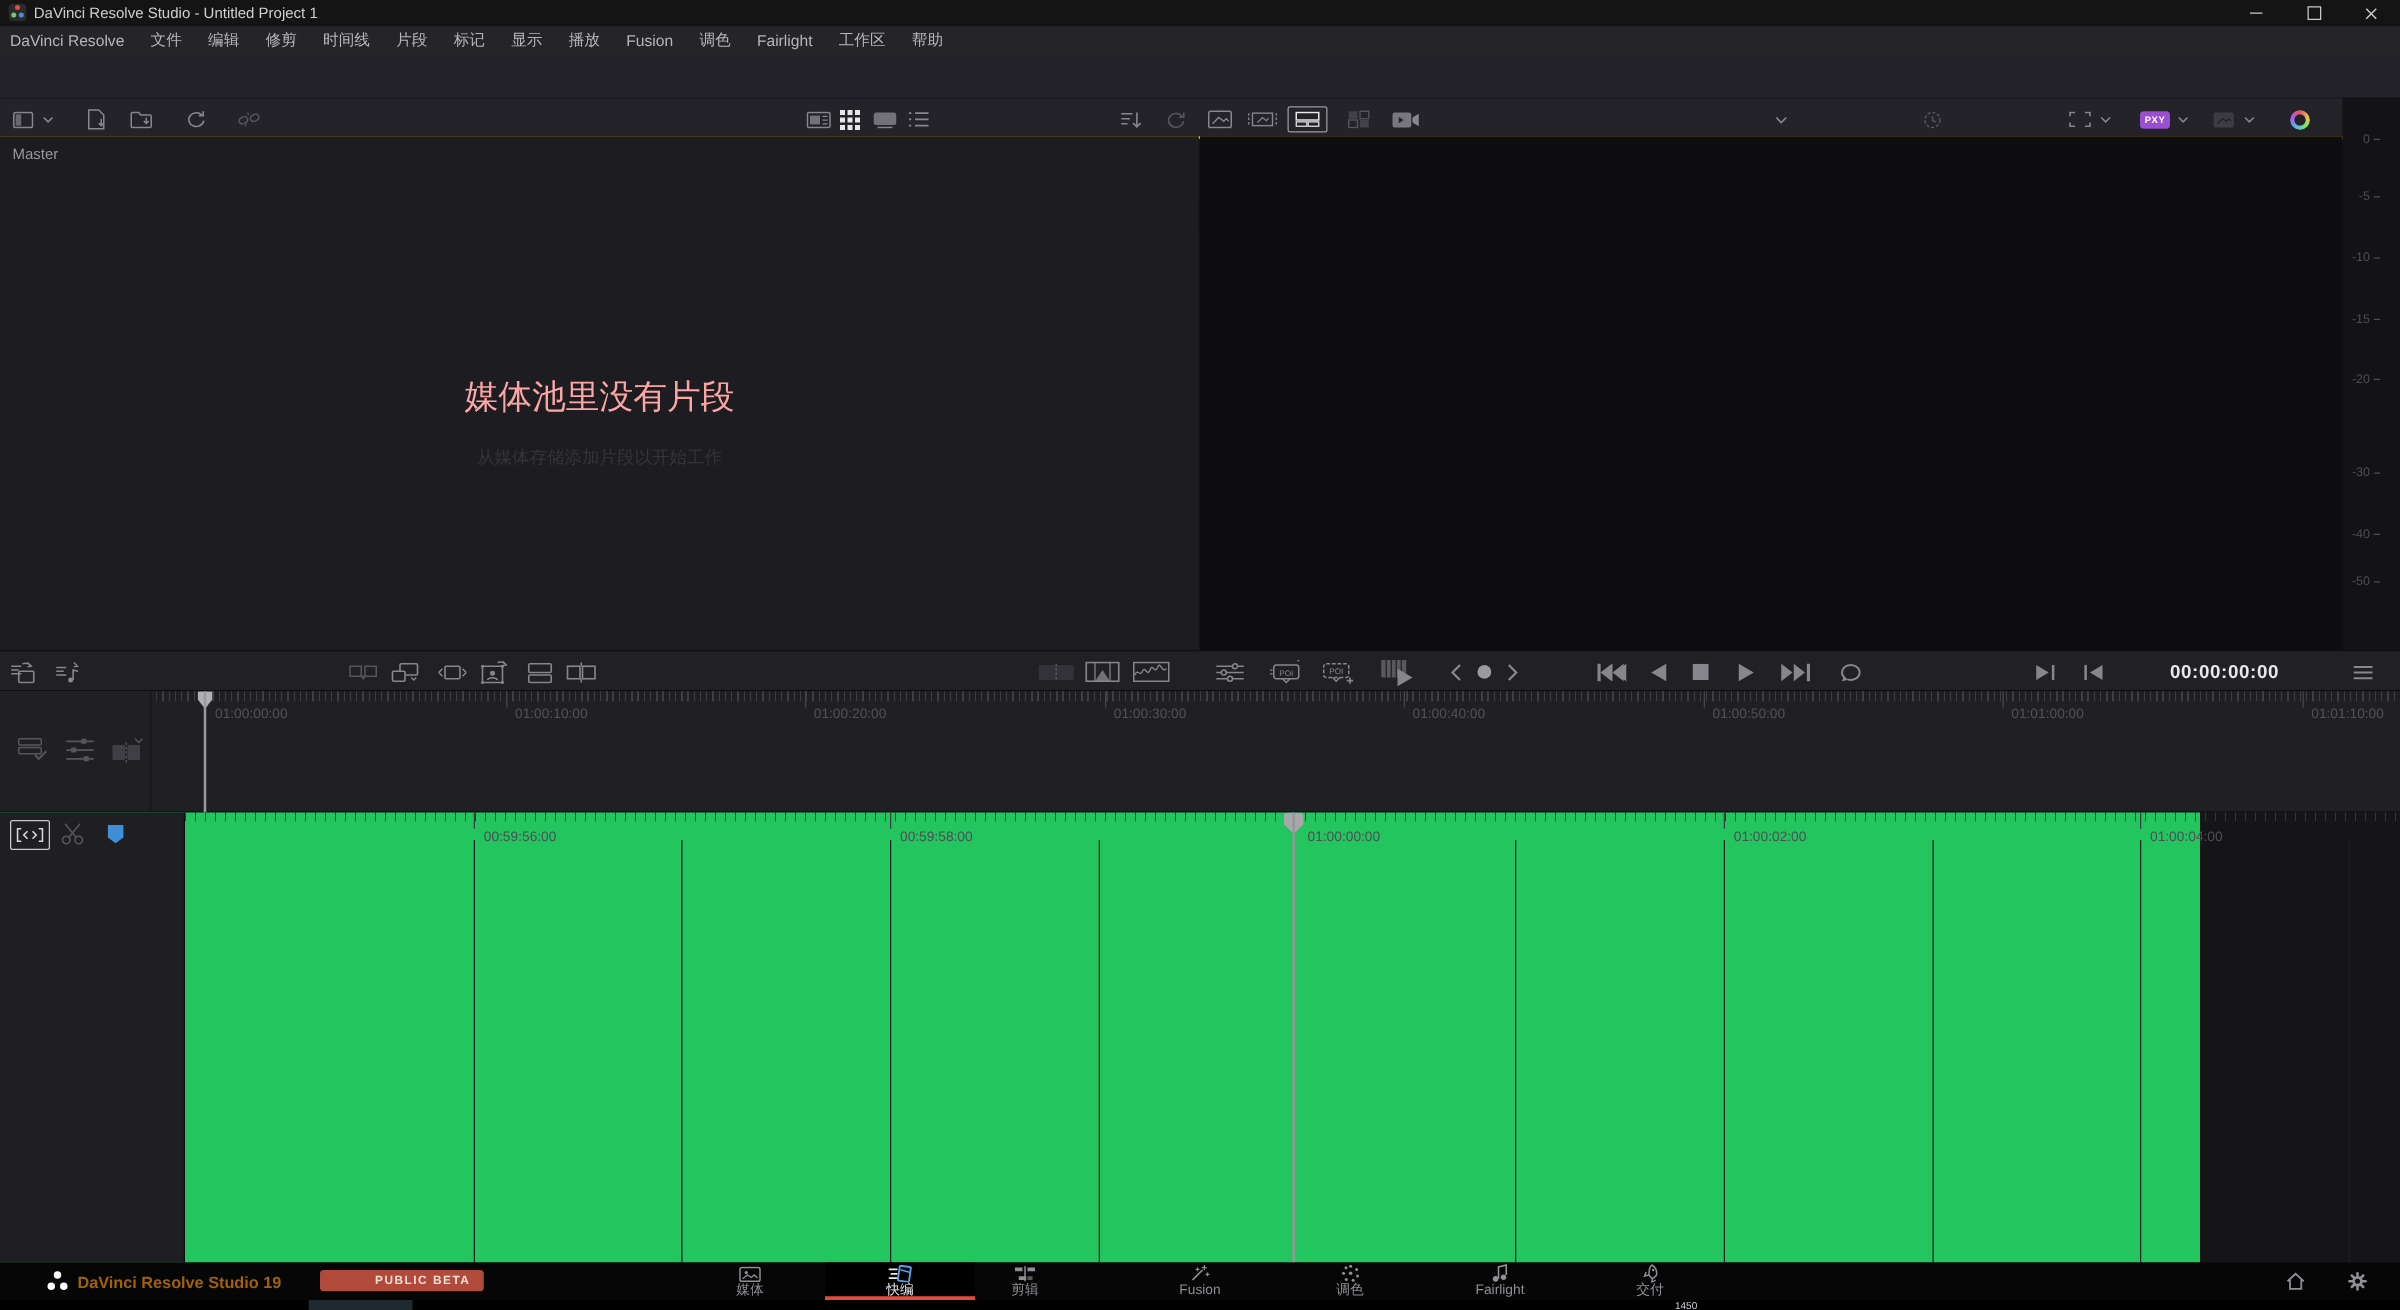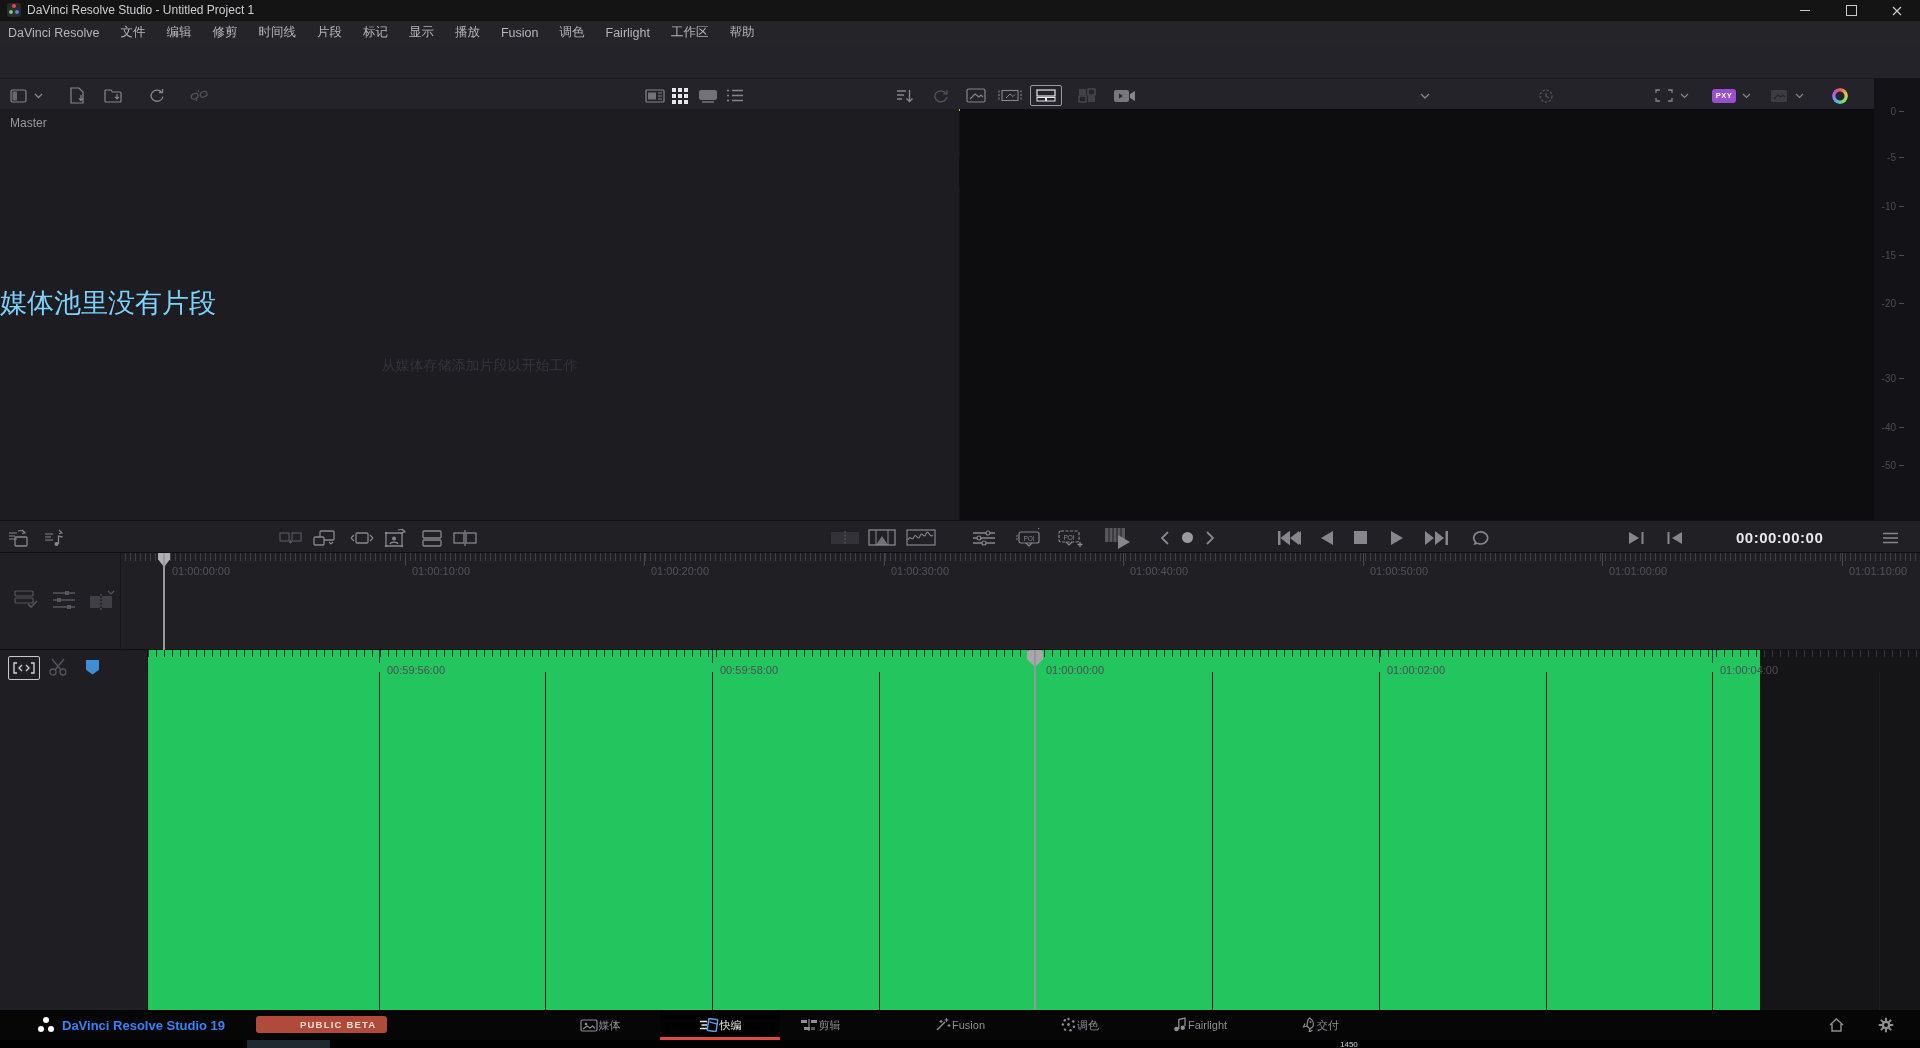--- a/index.html
+++ b/index.html
@@ -39,22 +39,22 @@
   .tc-small{position:absolute;left:1557px;top:82px;width:76px;height:20px;background:#131316;
             color:#e2e2e5;font-size:13px;display:flex;align-items:center;justify-content:center;letter-spacing:.5px;}
   .pxy{width:24px;height:14px;border-radius:3px;background:#9a4fd0;color:#fff;font-size:7.5px;
        font-weight:bold;display:flex;align-items:center;justify-content:center;letter-spacing:.5px;}
   .sparkle{width:16px;height:16px;border-radius:50%;
            background:conic-gradient(#e85a5a,#e8c35a,#6fe86f,#5ab0e8,#b05ae8,#e85a5a);
            -webkit-mask:radial-gradient(circle,transparent 4px,#000 5px);mask:radial-gradient(circle,transparent 4px,#000 5px);}
   
   .mediapool{left:0;top:109px;width:959px;height:411px;background:#1c1c21;}
   .binlabel{position:absolute;left:10px;top:7px;font-size:12px;color:#96969b;}
-  .empty-title{position:absolute;left:0;top:176px;width:100%;
-               font-family:"DejaVu Serif",serif;font-size:27px;color:#7dd3fc;}
+  .empty-title{position:absolute;left:0;top:190px;width:100%;text-align:center;
+               font-family:"DejaVu Serif",serif;font-size:27px;color:#fca5a5;}
   .empty-sub{position:absolute;left:0;top:248px;width:100%;text-align:center;
              font-family:"DejaVu Serif",serif;font-size:14px;color:#34343b;}
   .viewer{left:960px;top:109px;width:914px;height:411px;background:#0d0d10;}
   .meterpanel{left:1874px;top:78px;width:46px;height:442px;background:#131317;}
   .mlabel{position:absolute;right:24px;font-size:10px;color:#4c4c53;}
   .mdash{position:absolute;right:16px;width:5px;height:1px;background:#4c4c53;}
   
   .controlrow{left:0;top:520px;width:1920px;height:33px;background:#202025;
               border-top:1px solid #0f0f12;border-bottom:1px solid #0f0f12;box-sizing:border-box;}
   .cic{position:absolute;top:0;height:33px;display:flex;align-items:center;justify-content:center;color:#86868c;}
@@ -84,24 +84,24 @@
   .lphead-cap{position:absolute;top:0;width:16px;height:17px;background:#a8a8ab;
               border-radius:3px 3px 0 0;clip-path:polygon(0 0,100% 0,100% 55%,50% 100%,0 55%);}
   .ptrimbox{position:absolute;left:8px;top:6px;width:30px;height:22px;border:1px solid #c9c9cc;
             border-radius:2px;display:flex;align-items:center;justify-content:center;color:#d8d8db;}
   .shield{width:13px;height:15px;background:#3f8fd6;clip-path:polygon(0 0,100% 0,100% 68%,50% 100%,0 68%);}
   
   .bottomnav{left:0;top:1010px;width:1920px;height:30px;background:#060607;}
   .dvlogo{position:absolute;left:38px;top:7px;width:17px;height:16px;}
   .dvlogo i{position:absolute;width:6px;height:6px;border-radius:50%;background:#fff;}
   .appname{position:absolute;left:62px;top:0;height:30px;display:flex;align-items:center;
-           font-size:13px;font-weight:bold;color:#3b82f6;}
+           font-size:13px;font-weight:bold;color:#a16207;}
   .beta{position:absolute;left:256px;top:6px;height:17px;padding:0 11px;border-radius:3px;
         display:flex;align-items:center;font-size:9.5px;font-weight:bold;letter-spacing:1.2px;color:#f3ddd7;}
-  .tab{position:absolute;top:0;width:120px;height:30px;display:flex;flex-direction:row;
+  .tab{position:absolute;top:0;width:120px;height:30px;display:flex;flex-direction:column;
        align-items:center;justify-content:center;gap:1px;color:#8f8f95;}
   .tab .tlabel{font-size:11px;line-height:11px;}
   .tab .ticon{height:14px;display:flex;align-items:flex-end;}
   .tab.active{background:#000;color:#e9e9ec;}
   .tab.active::after{content:"";position:absolute;left:0;bottom:0;width:100%;height:3px;}
   
   .taskstrip{left:0;top:1040px;width:1920px;height:8px;background:#000000;overflow:hidden;}
   .taskblock{position:absolute;left:247px;top:0;width:83px;height:8px;background:#1f292f;}
   .taskclock{position:absolute;left:1340px;top:0;font-size:8px;line-height:9px;color:#cdd2d6;}
 </style>

